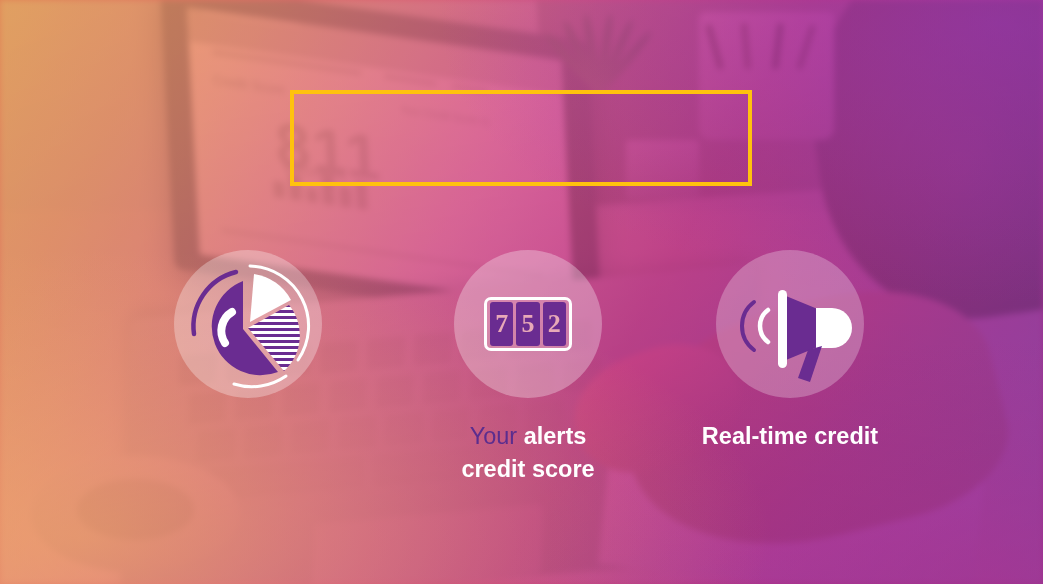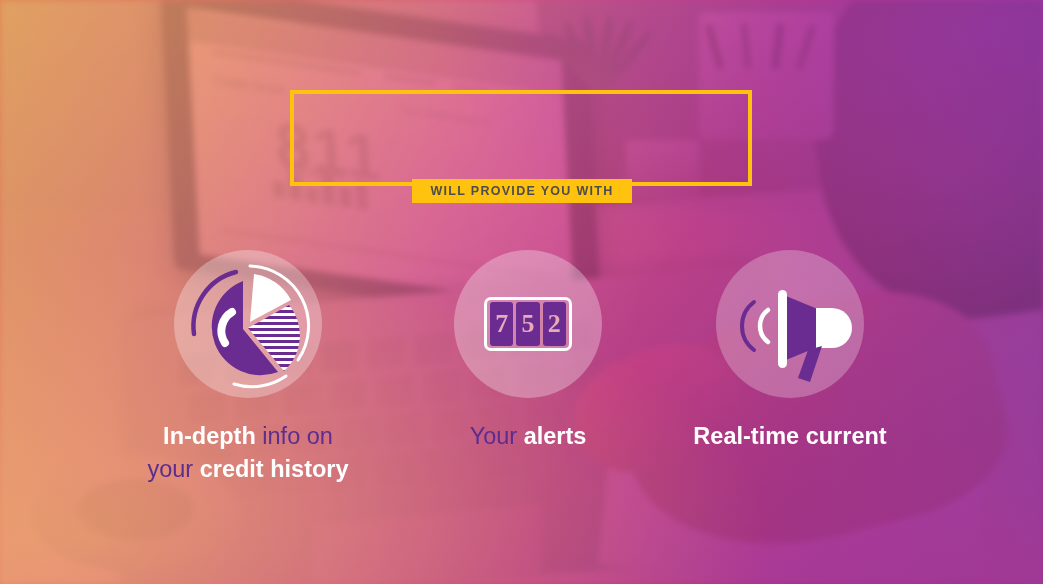--- a/index.html
+++ b/index.html
@@ -226,23 +226,20 @@
   </div>
 
   <div class="grad-a"></div>
   <div class="grad-b"></div>
   <div class="grad-c"></div>
 
   <div class="content">
 
     <div class="title-box"></div>
 
-    <div class="subbanner">
-      <span>WILL PROVIDE YOU WITH</span>
-    </div>
 
     <div class="features">
 
       <div class="feature f1">
         <div class="circle">
           <div class="pie-wrap">
             <svg width="148" height="148" viewBox="0 0 148 148">
               <defs>
                 <pattern id="stripes" width="6" height="6" patternUnits="userSpaceOnUse">
                   <rect width="6" height="6" fill="#ffffff"></rect>
@@ -258,36 +255,33 @@
               <path d="M 69 79 L 69 31 A 48 48 0 1 0 104 122 Z" fill="#6A2C91"></path>
 
               <path d="M 74 78 L 115 55 A 48 48 0 0 1 110 121 Z" fill="url(#stripes)"></path>
 
               <path d="M 76 72 L 80 24 A 50 50 0 0 1 117 50 Z" fill="#ffffff"></path>
 
               <path d="M 51 93 A 22 22 0 0 1 58 62" fill="none" stroke="#ffffff" stroke-width="8" stroke-linecap="round"></path>
             </svg>
           </div>
         </div>
-        <div class="caption">
-          <span class="w">In-depth </span><span class="p">info on</span><br>
-          <span class="p">your </span><span class="w">credit history</span>
-        </div>
       </div>
 
       <div class="feature f2">
         <div class="circle">
           <div class="score-frame">
             <div class="digit">7</div>
             <div class="digit">5</div>
             <div class="digit">2</div>
           </div>
         </div>
         <div class="caption">
           <span class="p">Your </span><span class="w">alerts</span><br>
+          <span class="w">credit score</span>
         </div>
       </div>
 
       <div class="feature f3">
         <div class="circle">
           <svg width="148" height="148" viewBox="0 0 148 148" style="position:absolute;left:0;top:0;">
 
             <path d="M 38 52 A 30 30 0 0 0 38 100" fill="none" stroke="#6A2C91" stroke-width="4" stroke-linecap="round"></path>
 
             <path d="M 52 60 A 20 20 0 0 0 52 92" fill="none" stroke="#ffffff" stroke-width="4.5" stroke-linecap="round"></path>
@@ -295,19 +289,19 @@
             <path d="M 70 46 L 104 60 L 104 96 L 70 110 Z" fill="#6A2C91"></path>
 
             <rect x="62" y="40" width="9" height="78" rx="4.5" fill="#ffffff"></rect>
 
             <path d="M 100 58 L 116 58 A 20 20 0 0 1 116 98 L 100 98 Z" fill="#ffffff"></path>
 
             <path d="M 92 100 L 106 96 L 94 132 L 82 128 Z" fill="#6A2C91"></path>
           </svg>
         </div>
         <div class="caption">
-          <span class="w">Real-time current</span>
+          <span class="w">Real-time credit</span>
         </div>
       </div>
 
     </div>
   </div>
 </div>
 
 </body></html>

